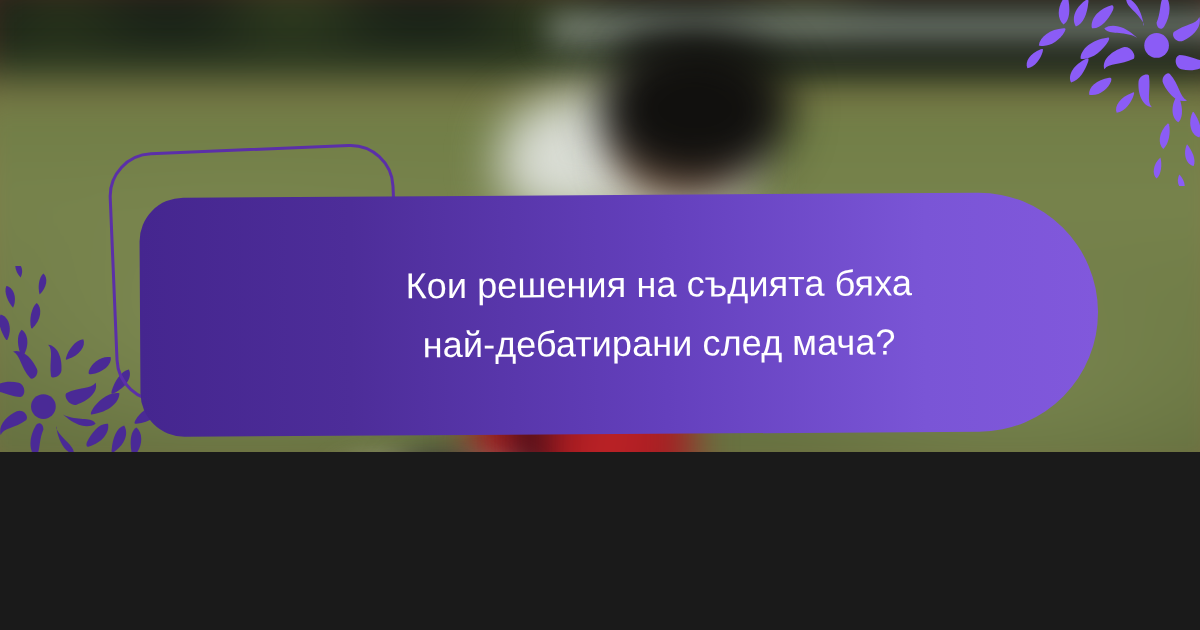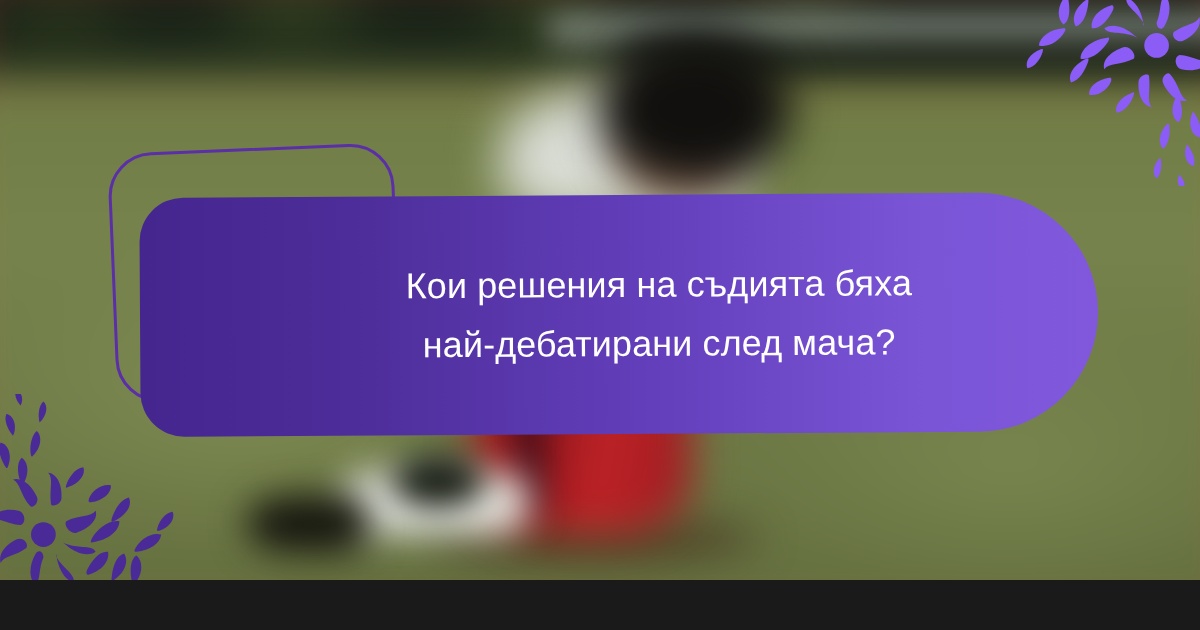--- a/index.html
+++ b/index.html
@@ -6,21 +6,21 @@
   html, body {
     margin: 0;
     padding: 0;
     background: #1a1a1a;
   }
   * { box-sizing: border-box; }
 
   .canvas {
     position: relative;
     width: 1200px;
-    height: 580px;
+    height: 452px;
     overflow: hidden;
     font-family: "Liberation Sans", "DejaVu Sans", sans-serif;
     background: #ef4444;
   }
 
   
   .photo {
     position: absolute;
     inset: -40px;
     overflow: hidden;

